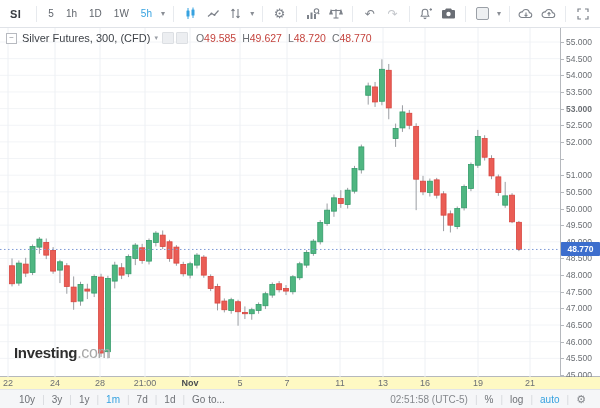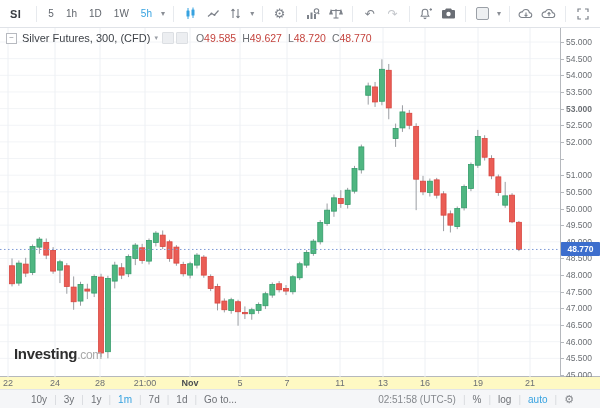--- a/index.html
+++ b/index.html
@@ -38,28 +38,28 @@
   .legend-caret{font-size:7px;color:#9a9ea5;margin:0 4px;}
   .mini-sq{width:10px;height:10px;background:#eceef1;border:1px solid #dcdfe3;border-radius:1px;margin-right:2px;}
   .ohlc{display:flex;margin-left:6px;font-size:10.5px;}
   .ohlc .pair{margin-right:6px;}
   .ohlc .k{color:#6b6f74;}
   .ohlc .v{color:#c4443e;}
 
   
   .watermark{position:absolute;left:14px;bottom:14px;font-size:15px;z-index:1;letter-spacing:-.3px;}
   .wm-b{font-weight:bold;color:#2e2e2e;}
-  .wm-s{color:#a8a8a8;font-weight:normal;font-size:12px;margin-top:44px;}
+  .wm-s{color:#a8a8a8;font-weight:normal;font-size:16px;margin-top:44px;}
 
   
   .xaxis{height:12px;flex:0 0 12px;position:relative;font-size:9px;color:#6b6f74;background:#fef9c3;}
   .xlab{position:absolute;top:1px;transform:translateX(-50%);white-space:nowrap;}
 
   
-  .bottombar{height:19px;flex:1;background:#f5f6f8;border-top:1px solid #e2e5e9;display:flex;align-items:center;font-size:10px;color:#6e7176;padding:0 24px;box-sizing:border-box;}
+  .bottombar{height:19px;flex:1;background:#f5f6f8;border-top:1px solid #e2e5e9;display:flex;align-items:center;font-size:10px;color:#6e7176;padding:0 12px;box-sizing:border-box;}
   .bb-item{padding:0 7px;cursor:pointer;}
   .bb-item.active{color:#36a2e0;}
   .bb-sep{color:#d5d8dc;}
   .bb-spacer{flex:1;}
   .bb-clock{color:#85888d;padding:0 7px;}
   .bb-gear{font-size:11px;color:#85888d;padding:0 2px 0 7px;cursor:pointer;}
 </style>
 </head>
 <body>
 

